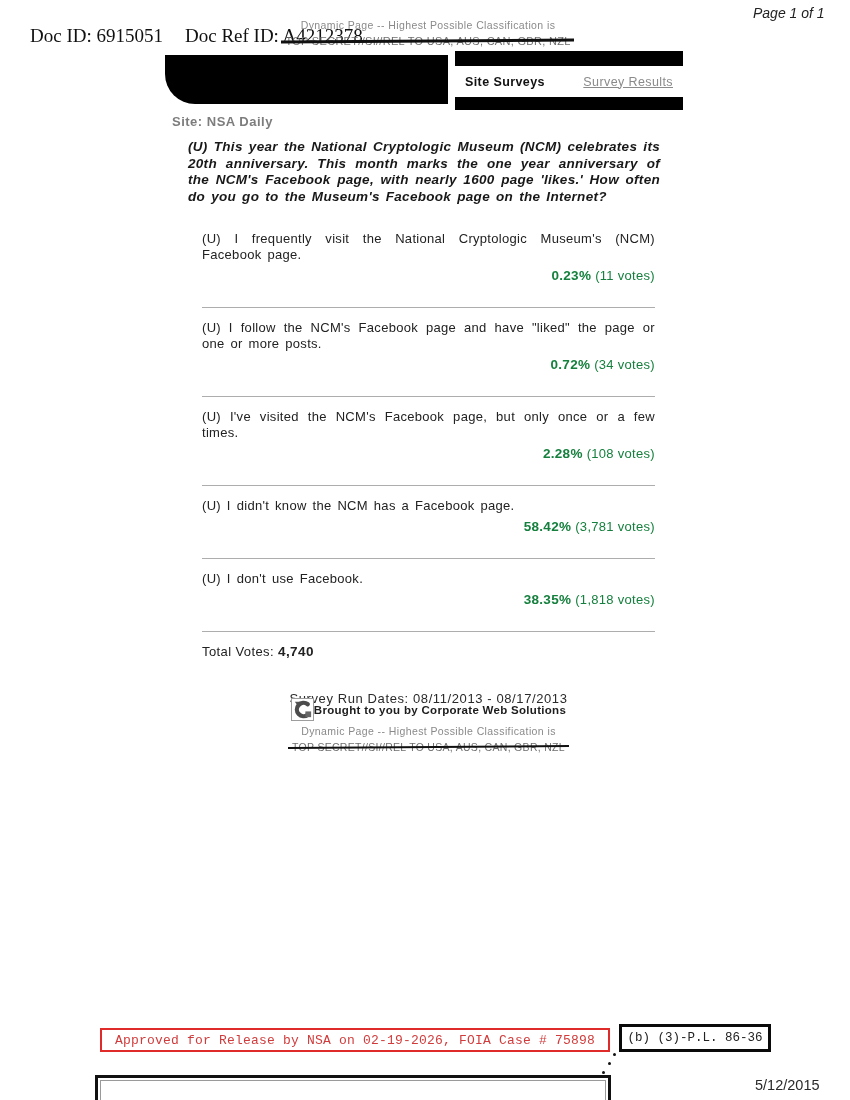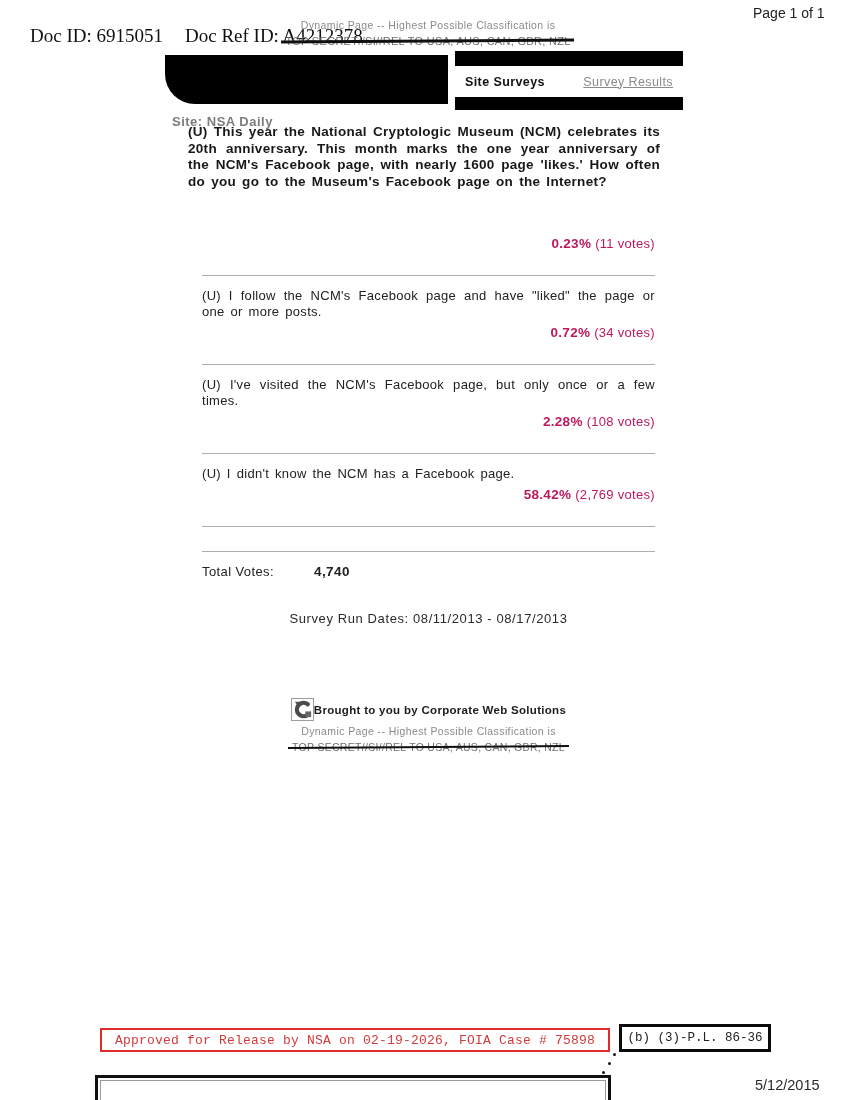--- a/index.html
+++ b/index.html
@@ -4,21 +4,21 @@
 <style>
   html,body{margin:0;padding:0;}
   body{
     width:850px;height:1100px;position:relative;overflow:hidden;
     background:#ffffff;color:#1c1c1c;
     font-family:"Liberation Sans", sans-serif;
   }
   .abs{position:absolute;}
 
   
-  .page-indicator{left:753px;top:5px;font-size:14px;color:#222;}
+  .page-indicator{left:753px;top:5px;font-size:14px;color:#222;font-style:italic;}
   .doc-id-row{left:30px;top:25px;font-family:"Liberation Serif", serif;font-size:19px;color:#111;}
   .doc-id-row span{margin-right:22px;}
 
   
   .class-block{width:300px;text-align:center;}
   .class-top{left:278px;top:19px;}
   .dyn-line{font-size:10.5px;color:#8a8a8a;letter-spacing:.4px;white-space:nowrap;}
   .level-line{position:relative;display:inline-block;font-size:11px;color:#6f6f6f;letter-spacing:.3px;white-space:nowrap;margin-top:1px;}
   .strike{position:absolute;left:-4px;right:-4px;top:50%;height:3px;background:#111;transform:translateY(-50%) rotate(-0.4deg);}
   .strike.thin{height:2px;}
@@ -27,29 +27,29 @@
   .banner-left{left:165px;top:55px;width:283px;height:49px;background:#000;border-bottom-left-radius:30px;}
   .banner-top-bar{left:455px;top:51px;width:228px;height:15px;background:#000;}
   .tab-strip{left:455px;top:66px;width:228px;height:31px;background:#fff;display:flex;align-items:center;justify-content:space-between;padding:0 10px;box-sizing:border-box;gap:9px;}
   .tab{font-size:12.5px;letter-spacing:.4px;white-space:nowrap;}
   .tab-active{font-weight:bold;color:#111;}
   .tab-link{color:#8a8a8a;text-decoration:underline;cursor:pointer;text-align:center;}
   .banner-bottom-bar{left:455px;top:97px;width:228px;height:13px;background:#000;}
 
   
   .site-label{left:172px;top:114px;font-size:13px;font-weight:bold;color:#7d7d7d;letter-spacing:.5px;}
-  .question{left:188px;top:124px;width:472px;font-size:13.5px;font-weight:bold;line-height:16.5px;
-    letter-spacing:.3px;word-spacing:2px;text-align:justify;color:#181818;}
+  .question{left:188px;top:139px;width:472px;font-size:13.5px;font-weight:bold;line-height:16.5px;
+    letter-spacing:.3px;word-spacing:2px;text-align:justify;color:#181818;font-style:italic;}
   .answers{left:202px;top:231px;width:453px;}
   .answer-text{font-size:13px;line-height:16px;letter-spacing:.3px;word-spacing:2px;text-align:justify;color:#222;}
-  .vote-line{text-align:right;margin-top:5px;font-size:13px;color:#be185d;letter-spacing:.3px;}
+  .vote-line{text-align:right;margin-top:5px;font-size:13px;color:#15803d;letter-spacing:.3px;}
   .vote-pct{font-weight:bold;font-size:13.5px;}
   .sep{border:none;border-top:1px solid #adadad;margin:24px 0 12px 0;height:0;}
   .totals{margin-top:12px;font-size:13px;letter-spacing:.4px;color:#222;}
-  .totals b{font-size:13.5px;margin-left:36px;}
+  .totals b{font-size:13.5px;}
   .run-dates{margin-top:32px;text-align:center;font-size:13px;letter-spacing:.6px;color:#2a2a2a;}
 
   
   .credit{left:202px;top:698px;width:453px;text-align:center;}
   .credit-row{display:flex;align-items:center;justify-content:center;text-align:right;}
   .cws-logo{width:23px;height:23px;flex:0 0 auto;}
   .credit-text{font-size:11.5px;font-weight:bold;letter-spacing:.3px;color:#1c1c1c;white-space:nowrap;}
   .credit .dyn-line{margin-top:4px;}
   .credit .level-line{font-size:10.5px;}
 
@@ -93,20 +93,21 @@
 </div>
 <div class="abs banner-bottom-bar"></div>
 
 <div class="abs site-label">Site: NSA Daily</div>
 
 <div class="abs question">(U) This year the National Cryptologic Museum (NCM) celebrates its 20th anniversary.  This month marks the one year anniversary of the NCM's Facebook page, with nearly 1600 page 'likes.' How often do you go to the Museum's Facebook page on the Internet?</div>
 
 <div class="abs answers">
 
   <div>
+    <div class="answer-text">(U) I frequently visit the National Cryptologic Museum's (NCM) Facebook page.</div>
     <div class="vote-line">
       <span class="vote-pct">0.23%</span>
       <span>(11 votes)</span>
     </div>
   </div>
   <hr class="sep">
 
   <div>
     <div class="answer-text">(U) I follow the NCM's Facebook page and have "liked" the page or one or more posts.</div>
     <div class="vote-line">
@@ -122,25 +123,32 @@
       <span class="vote-pct">2.28%</span>
       <span>(108 votes)</span>
     </div>
   </div>
   <hr class="sep">
 
   <div>
     <div class="answer-text">(U) I didn't know the NCM has a Facebook page.</div>
     <div class="vote-line">
       <span class="vote-pct">58.42%</span>
-      <span>(2,769 votes)</span>
+      <span>(3,781 votes)</span>
     </div>
   </div>
   <hr class="sep">
 
+  <div>
+    <div class="answer-text">(U) I don't use Facebook.</div>
+    <div class="vote-line">
+      <span class="vote-pct">38.35%</span>
+      <span>(1,818 votes)</span>
+    </div>
+  </div>
   <hr class="sep">
 
   <div class="totals">
     <span>Total Votes:</span>
     <b>4,740</b>
   </div>
 
   <div class="run-dates">Survey Run Dates: 08/11/2013 - 08/17/2013</div>
 </div>
 

